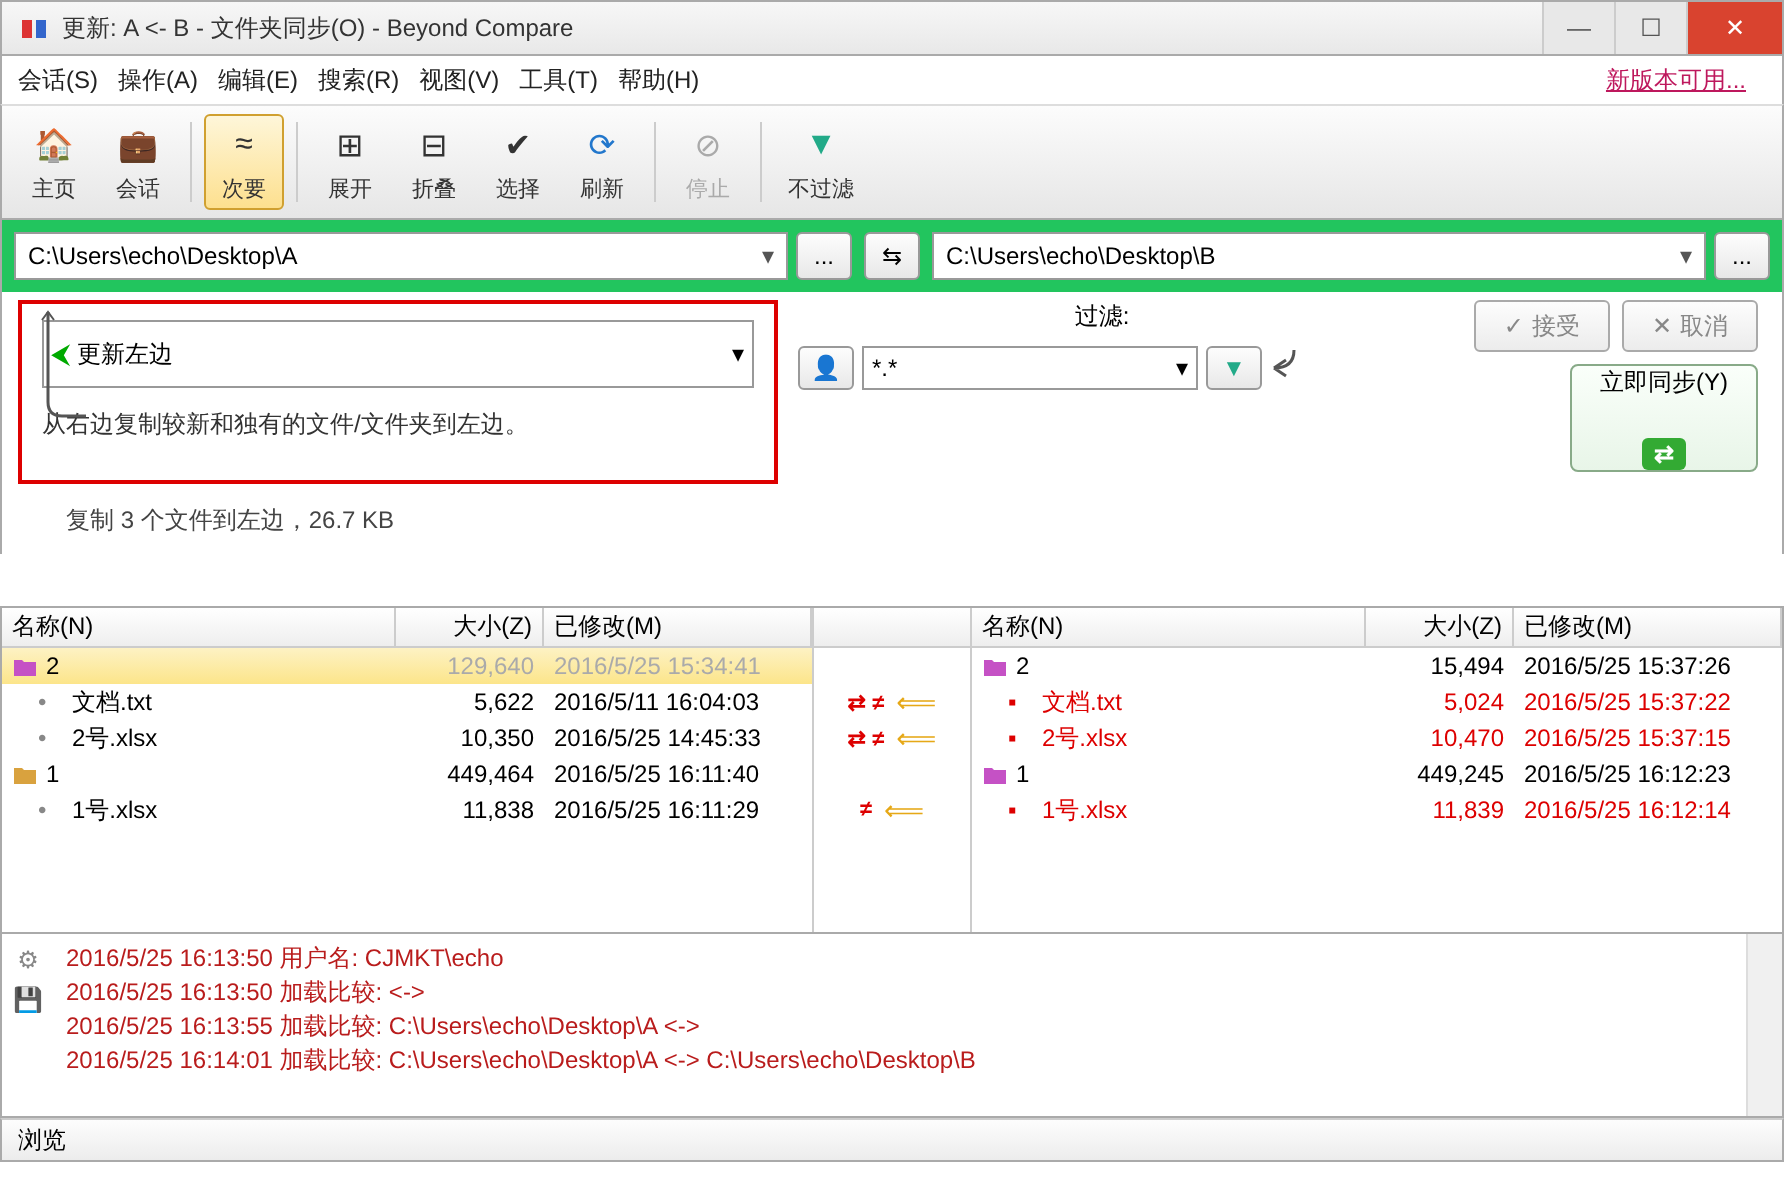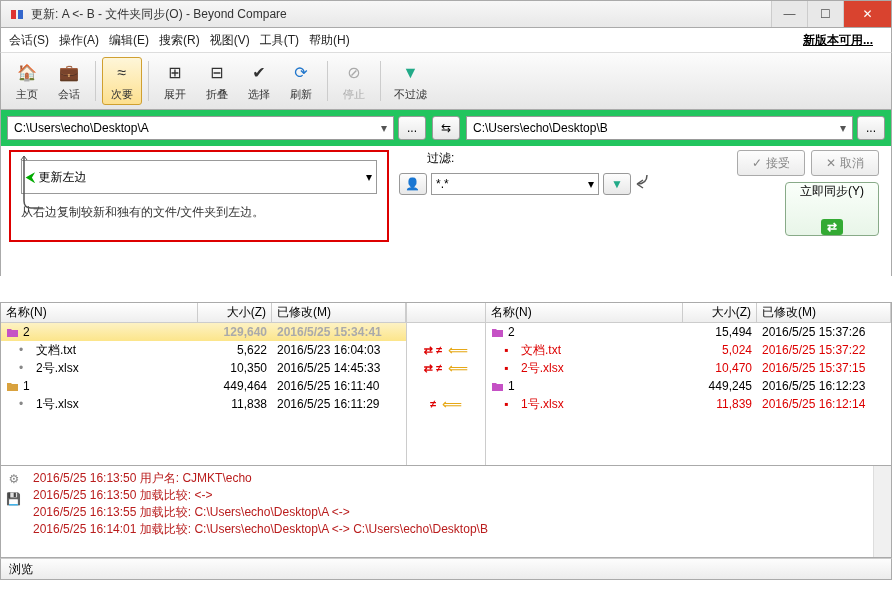--- a/index.html
+++ b/index.html
@@ -10,21 +10,21 @@
 .titlebar .icon { width:16px; height:16px; margin-right:6px; display:inline-flex; align-items:center; justify-content:center;}
 .titlebar .title { flex:1; color:#333; }
 .winbtns { display:flex; height:100%; }
 .winbtn { width: 36px; display:flex; align-items:center; justify-content:center; border-left:1px solid #ccc; background:#e8e8e8;}
 .winbtn.min, .winbtn.max { color:#555; }
 .winbtn.close { background:#d9432f; color:#fff; width:48px; }
 
 
 .menubar { height: 24px; background:#fff; border-left:1px solid #aaa; border-right:1px solid #aaa; display:flex; align-items:center; padding: 0 8px; }
 .menubar span { margin-right: 10px; color:#222; }
-.menubar .newver { margin-left:auto; color:#000000; text-decoration:underline;font-weight:bold; }
+.menubar .newver { margin-left:auto; color:#be185d; text-decoration:underline; }
 
 
 .toolbar { height: 58px; background:linear-gradient(#fcfcfc,#e6e6e6); border:1px solid #aaa; border-top:1px solid #ddd; display:flex; align-items:center; padding:0 6px; gap:2px;}
 .tbtn { display:flex; flex-direction:column; align-items:center; justify-content:center; min-width:40px; height:48px; padding:2px 6px; border:1px solid transparent; border-radius:3px; color:#333;}
 .tbtn .ic { height:24px; display:flex; align-items:center; justify-content:center; font-size:16px;}
 .tbtn .lb { font-size:11px; margin-top:2px;}
 .tbtn.sel { background:linear-gradient(#fef6d9,#fde08f); border:1px solid #d0a030;}
 .tbtn.dis { color:#aaa; }
 .tsep { width:1px; height:40px; background:#ccc; margin:0 4px;}
 
@@ -40,21 +40,21 @@
 .leftarea { width: 380px; }
 .redbox { border:2px solid #d00; padding:8px 10px; height: 92px;}
 .oplabel { color:#333; margin-bottom:6px;}
 .opsel { height:34px; border:1px solid #999; display:flex; align-items:center; padding:0 4px; justify-content:space-between; background:#fff;}
 .opsel .gicon { color:#0a0; font-weight:bold; margin-right:4px;}
 .opdesc { margin-top:10px; color:#333;}
 .copystatus { margin:10px 0 0 24px; color:#444;}
 .swapline { position:absolute; left:14px; top:10px; width:18px; height:18px;}
 .swapline svg { overflow:visible; }
 
-.midarea { width:280px; padding-left:4px;}
+.midarea { width:280px; padding-left:4px;text-align:center;}
 .filterlabel { margin-bottom:6px; margin-left: 28px;}
 .filterrow { display:flex; align-items:center; gap:4px;}
 .f-icon { width:28px; height:22px; border:1px solid #999; border-radius:3px; background:linear-gradient(#fdfdfd,#e8e8e8); display:flex; align-items:center; justify-content:center;}
 .f-input { flex:1; height:22px; border:1px solid #999; padding:0 4px; display:flex; align-items:center; justify-content:space-between; background:#fff;}
 .f-btn { width:28px; height:22px; border:1px solid #999; border-radius:3px; background:linear-gradient(#fdfdfd,#e8e8e8); display:flex; align-items:center; justify-content:center;}
 
 .rightarea { margin-left:auto; display:flex; flex-direction:column; align-items:flex-end; gap:6px; padding-right:4px;}
 .btnrow { display:flex; gap:6px;}
 .stdbtn { height:26px; padding:0 14px; border:1px solid #aaa; border-radius:3px; background:linear-gradient(#fdfdfd,#ececec); color:#888; display:flex; align-items:center; gap:4px;}
 .syncbtn { width:94px; height:54px; border:1px solid #8a8; border-radius:4px; background:linear-gradient(#fafffa,#e8f5e8); display:flex; flex-direction:column; align-items:center; justify-content:center; gap:19px;}
@@ -67,21 +67,21 @@
 .ghead > div { border-right:1px solid #ccc; padding:2px 5px; overflow:hidden; white-space:nowrap; display:flex; align-items:center;}
 .gc-name { flex:1; min-width:100px;}
 .gc-size { width:74px; justify-content:flex-end;}
 .gc-date { width:134px;}
 .gbody { flex:1; overflow-y:auto;}
 .grow { display:flex; height:18px; align-items:center;}
 .grow > div { padding:0 5px; overflow:hidden; white-space:nowrap; display:flex; align-items:center;}
 .grow .gc-size { justify-content:flex-end;}
 .grow.sel { background:linear-gradient(#fdf2c4,#fce58a);}
 .grow.hl { color:#d00;}
-.grow.gray .gc-size, .grow.gray .gc-date { color:#aaa;font-weight:bold;}
+.grow.gray .gc-size, .grow.gray .gc-date { color:#aaa;}
 .fico { width:14px; display:inline-flex; margin-right:3px;}
 .indent1 { padding-left:18px !important;}
 .gmid { width:80px; border-left:1px solid #ccc; border-right:1px solid #ccc; display:flex; flex-direction:column;}
 .gmid .ghead { height:20px;}
 .gmid .mrow { height:18px; display:flex; align-items:center; justify-content:center; gap:6px;}
 .neq { color:#d00; font-weight:bold; font-size:11px;}
 .yarr { color:#e6a817; font-size:14px;}
 
 
 .logarea { border:1px solid #aaa; border-top:none; height:92px; display:flex; background:#fff;}
@@ -197,20 +197,21 @@
       </svg>
   </div>
   <div class="leftarea">
     <div class="redbox">
       <div class="opsel">
         <span><span class="gicon">⮜</span><span>更新左边</span></span>
         <span class="dd">▾</span>
       </div>
       <div class="opdesc">从右边复制较新和独有的文件/文件夹到左边。</div>
     </div>
+    <div class="copystatus">复制 3 个文件到左边，26.7 KB</div>
   </div>
 
   <div class="midarea">
     <div class="filterlabel">过滤:</div>
     <div class="filterrow">
       <div class="f-icon">
           <span>👤</span>
         </div>
       <div class="f-input">
           <span>*.*</span>
@@ -262,21 +263,21 @@
           </div>
           <div class="gc-size">129,640</div>
           <div class="gc-date">2016/5/25 15:34:41</div>
         </div>
         <div class="grow">
           <div class="gc-name indent1">
             <span class="fico" style="color:#888">•</span>
             <span>文档.txt</span>
           </div>
           <div class="gc-size">5,622</div>
-          <div class="gc-date">2016/5/23 16:04:03</div>
+          <div class="gc-date">2016/5/11 16:04:03</div>
         </div>
         <div class="grow">
           <div class="gc-name indent1">
             <span class="fico" style="color:#888">•</span>
             <span>2号.xlsx</span>
           </div>
           <div class="gc-size">10,350</div>
           <div class="gc-date">2016/5/25 14:45:33</div>
         </div>
         <div class="grow">

